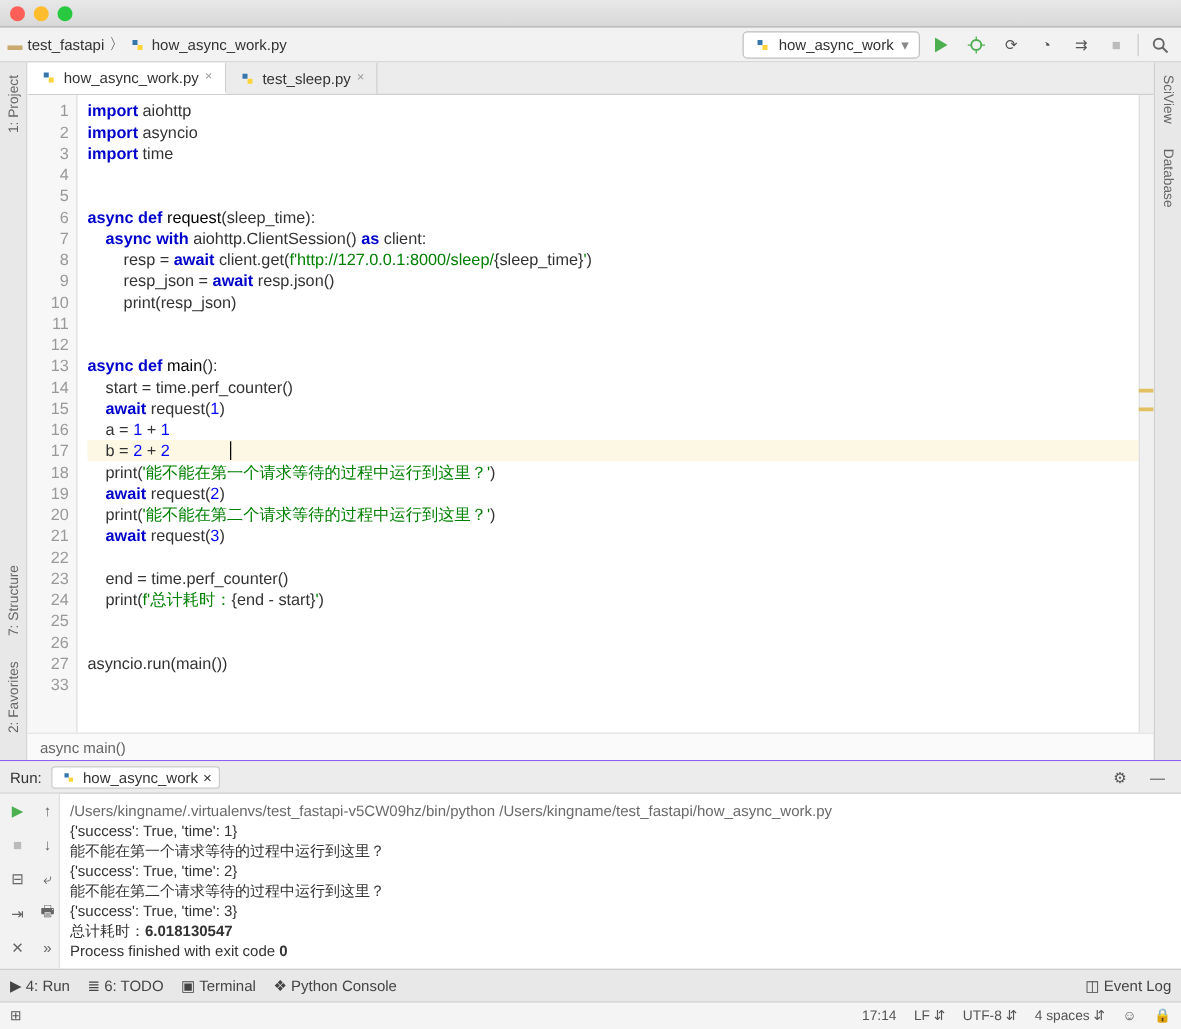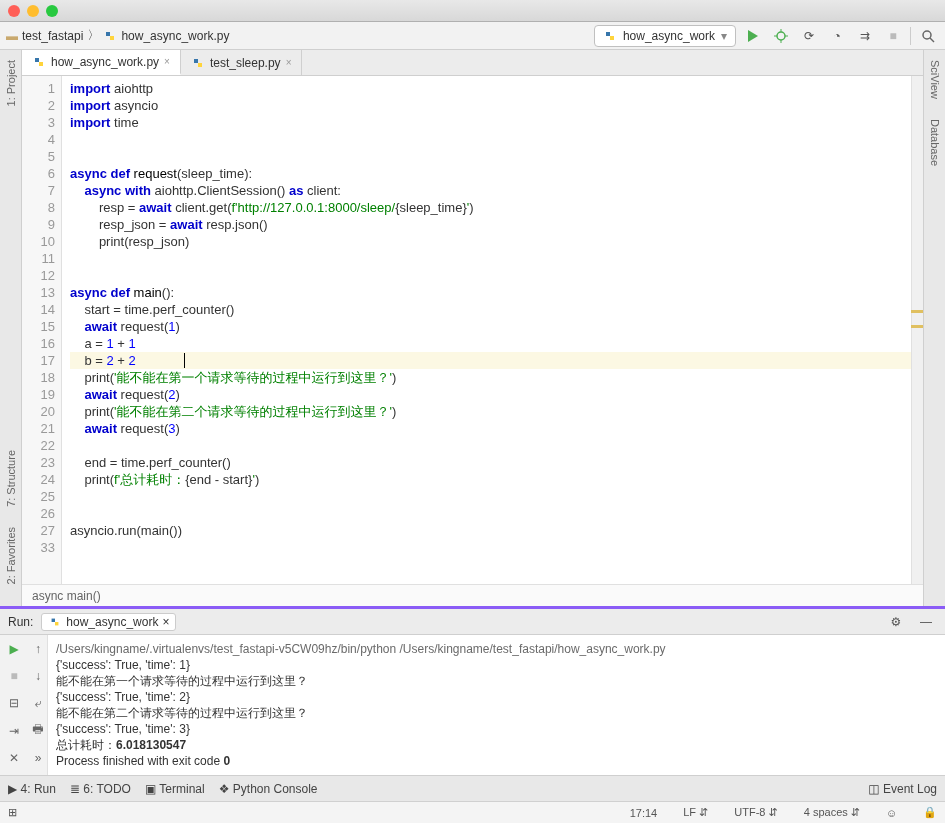--- a/index.html
+++ b/index.html
@@ -29,33 +29,33 @@
 .gutter{width:40px;background:#f7f7f7;color:#999;text-align:right;padding:4px 6px 4px 0;font-family:Menlo,Consolas,monospace;font-size:13px;line-height:17px;border-right:1px solid #e0e0e0;user-select:none;}
 .code{flex:1;padding:4px 0 4px 8px;font-family:Menlo,Consolas,monospace;font-size:13px;line-height:17px;white-space:pre;overflow:hidden;position:relative;}
 .code .line{height:17px;}
 .code .hl{background:#fcf8e3;}
 .kw{color:#0000cc;font-weight:bold;}
 .str{color:#008000;} .num{color:#0000ff;}
 .fn{color:#000;}
 .scrollstrip{width:12px;background:#f0f0f0;border-left:1px solid #e0e0e0;position:relative;}
 .mark{position:absolute;right:0;width:12px;height:3px;background:#e0c060;}
 .breadcrumb2{height:22px;border-top:1px solid #e0e0e0;display:flex;align-items:center;padding:0 10px;font-size:12px;color:#666;background:#fafafa;}
-.runpanel{grid-column:1 / span 3;display:flex;flex-direction:column;border-top:3px solid #8b5cf6;background:#fff;}
+.runpanel{grid-column:1 / span 3;display:flex;flex-direction:column;border-top:1px solid #8b5cf6;background:#fff;}
 .runhdr{height:26px;display:flex;align-items:center;background:#ececec;padding:0 8px;gap:8px;font-size:12px;border-bottom:1px solid #cfcfcf;}
 .runhdr .spacer{margin-left:auto;}
 .runbody{flex:1;display:flex;}
 .runside{width:48px;background:#f2f2f2;display:grid;grid-template-columns:1fr 1fr;gap:4px;padding:4px;border-right:1px solid #e0e0e0;}
 .rsbtn{width:20px;height:20px;display:flex;align-items:center;justify-content:center;color:#666;font-size:12px;cursor:pointer;}
 .console{flex:1;font-family:Menlo,Consolas,monospace;font-size:12px;line-height:16px;padding:6px 8px;color:#333;white-space:pre-wrap;}
 .console .path{color:#6a6a6a;}
 .console .bold{font-weight:bold;}
 .bottombar{height:26px;background:#e8e8e8;border-top:1px solid #cfcfcf;display:flex;align-items:center;padding:0 8px;gap:14px;font-size:12px;color:#444;}
 .bottombar .right{margin-left:auto;}
 .statusbar{height:22px;background:#f4f4f4;border-top:1px solid #d0d0d0;display:flex;align-items:center;padding:0 8px;font-size:11px;color:#555;gap:10px;}
-.statusbar .right{margin-left:auto;display:flex;gap:26px;align-items:center;}
+.statusbar .right{margin-left:auto;display:flex;gap:14px;align-items:center;}
 .folder-icon{color:#c9a96e;}
 svg{display:block;}
 .caret{position:absolute;width:1px;background:#000;height:15px;}
 </style>
 </head>
 <body>
 
 <div class="titlebar">
   <div class="traffic">
     <div class="tl red"></div>

